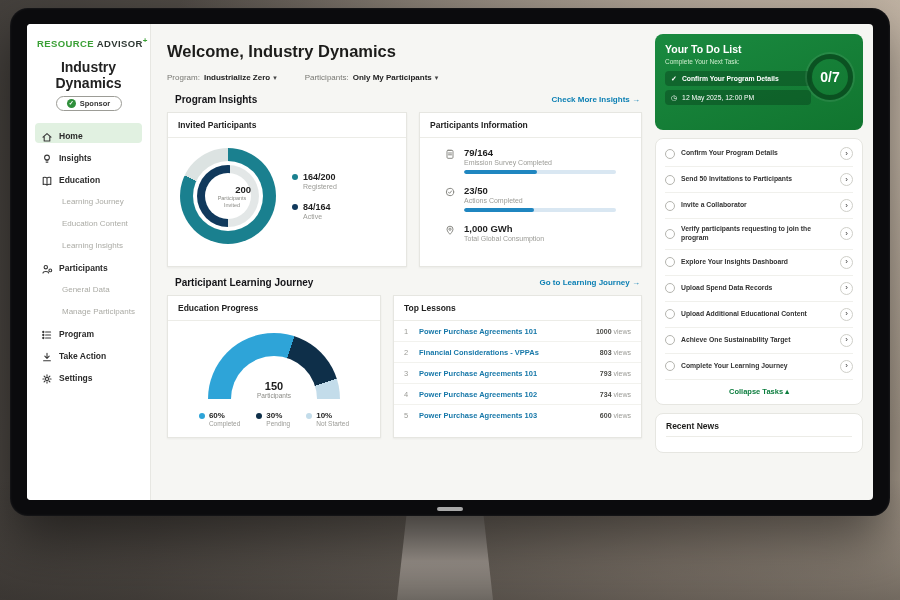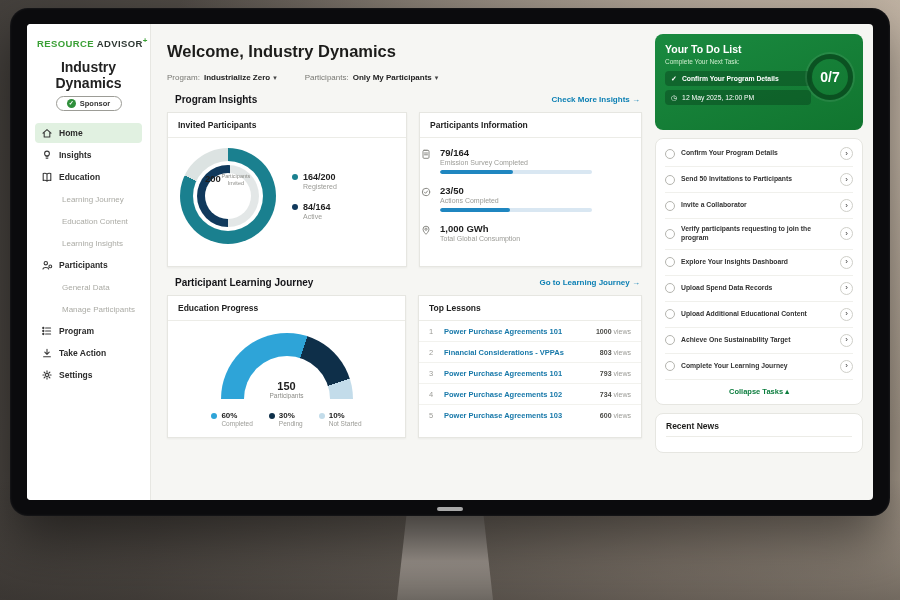--- a/index.html
+++ b/index.html
@@ -19,21 +19,21 @@
   .screen{width:100%;height:100%;background:#f6f6f3;border-radius:4px;overflow:hidden;display:flex}
 
   
   .sidebar{width:124px;background:#fff;border-right:1px solid #e7e7e2;padding:10px 8px;flex:none}
   .brand{font-size:9.5px;font-weight:bold;letter-spacing:.4px;margin:2px 0 10px 2px;white-space:nowrap}
   .brand .p1{color:#3aa035}.brand .p2{color:#2e3833}.brand .plus{color:#3aa035;font-size:8px;vertical-align:super}
   .org{text-align:center;font-size:14px;font-weight:bold;color:#222;margin-bottom:5px}
   .sponsor{display:flex;align-items:center;gap:4px;justify-content:center;border:1px solid #9c9c96;border-radius:9px;
       padding:2px 6px;width:66px;margin:0 auto 12px;font-size:7.5px;color:#333;font-weight:bold;cursor:pointer}
   .sponsor-ic{width:9px;height:9px;border-radius:50%;background:#2f8f3b;color:#fff;font-size:6px;line-height:9px;text-align:center;flex:none}
-  .nav-item{display:flex;align-items:center;gap:6px;height:20px;padding:0 6px;border-radius:4px;font-size:8.5px;
+  .nav-item{display:flex;align-items:flex-start;gap:6px;height:20px;padding:8px 6px;border-radius:4px;font-size:8.5px;
       color:#2b2b2b;font-weight:bold;margin-bottom:2px;cursor:pointer;white-space:nowrap}
   .nav-item.sub{padding-left:27px;color:#ababa5;font-weight:normal;font-size:8px}
   .nav-item.active{background:#e1f1e1}
   .nav-icon{width:12px;height:12px;flex:none}
   .nav-icon svg{width:12px;height:12px;display:block}
 
   
   .main{flex:1;min-width:0;padding:6px 13px 0 16px}
   .welcome{font-size:16.5px;font-weight:bold;color:#1c1c1a;margin:12px 0 12px}
   .filters{display:flex;gap:28px;align-items:center;margin-bottom:12px;font-size:8px;color:#787873}
@@ -46,42 +46,42 @@
   .cards{display:flex;gap:12px;margin-bottom:10px}
   .card{background:#fff;border:1px solid #e6e6e1;border-radius:0;box-shadow:0 1px 2px rgba(0,0,0,.05)}
   .card-title{font-size:8.5px;font-weight:bold;color:#222;padding:7px 10px;border-bottom:1px solid #ECECE7}
 
   
   .card-invited{width:240px;flex:none}
   .invited-body{display:flex;align-items:center;gap:16px;padding:10px 12px}
   .donut{width:96px;height:96px;border-radius:50%;display:grid;place-items:center;background:#ddd;flex:none}
   .donut-gap{width:70px;height:70px;background:#fff;border-radius:50%;display:grid;place-items:center}
   .donut-inner{width:62px;height:62px;border-radius:50%;display:grid;place-items:center}
-  .donut-hole{width:46px;height:46px;background:#fff;border-radius:50%;display:flex;flex-direction:row;align-items:flex-start;justify-content:center;text-align:center}
+  .donut-hole{width:46px;height:46px;background:#fff;border-radius:50%;display:flex;flex-direction:column;align-items:flex-end;justify-content:center;text-align:center}
   .donut-val{font-size:9.5px;font-weight:bold;color:#1d1d1d}
   .donut-lab{font-size:5.5px;color:#8b8b86;line-height:1.25;width:38px}
   .ilegend{display:flex;flex-direction:column;gap:12px}
   .ileg-top{display:flex;align-items:center;gap:5px}
   .dot{width:6px;height:6px;border-radius:50%;flex:none}
   .ileg-val{font-size:9px;font-weight:bold;color:#1e1e1e}
   .ileg-lab{font-size:7px;color:#9b9b96;margin-left:11px;margin-top:1px}
 
   
   .card-info{flex:1}
-  .info-body{padding:9px 0}
+  .info-body{padding:9px 24px}
   .info-row{display:flex;gap:8px;margin-bottom:11px}
   .info-ic{width:12px;height:12px;flex:none;margin-top:1px}
   .info-ic svg{width:12px;height:12px;display:block}
   .info-val{font-size:9.5px;font-weight:bold;color:#1e1e1e}
   .info-lab{font-size:7px;color:#9b9b96;margin:1px 0 4px}
   .bar{width:152px;height:4px;background:#d9e7f2;border-radius:2px;overflow:hidden}
   .bar-fill{height:100%;border-radius:2px}
 
   
-  .card-edu{width:239px;flex:none}
+  .card-edu{width:214px;flex:none}
   .gauge-wrap{width:132px;height:66px;margin:12px auto 0;position:relative;overflow:hidden}
   .gauge-arc{position:absolute;left:0;top:0;width:132px;height:132px;border-radius:50%}
   .gauge-hole{position:absolute;left:23px;top:23px;width:86px;height:86px;background:#fff;border-radius:50%}
   .gauge-text{position:absolute;left:0;right:0;bottom:0;text-align:center}
   .gauge-val{font-size:11px;font-weight:bold;color:#1d1d1d}
   .gauge-lab{font-size:6.5px;color:#8b8b86}
   .glegend{display:flex;justify-content:center;gap:16px;margin-top:12px;padding-bottom:10px}
   .gl-top{display:flex;align-items:center;gap:4px}
   .gl-val{font-size:8px;font-weight:bold;color:#1e1e1e}
   .gl-lab{font-size:6.5px;color:#9b9b96;margin-left:10px}

